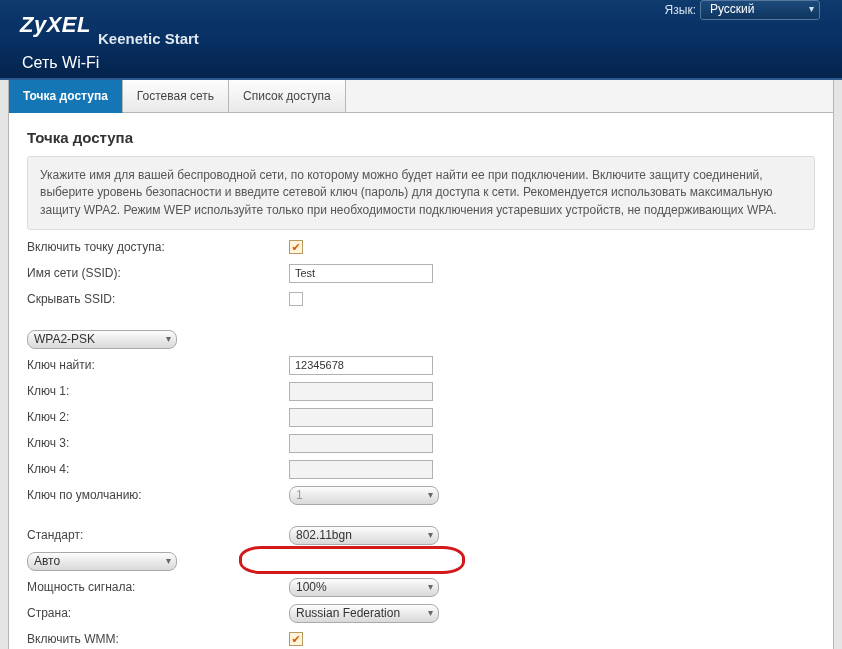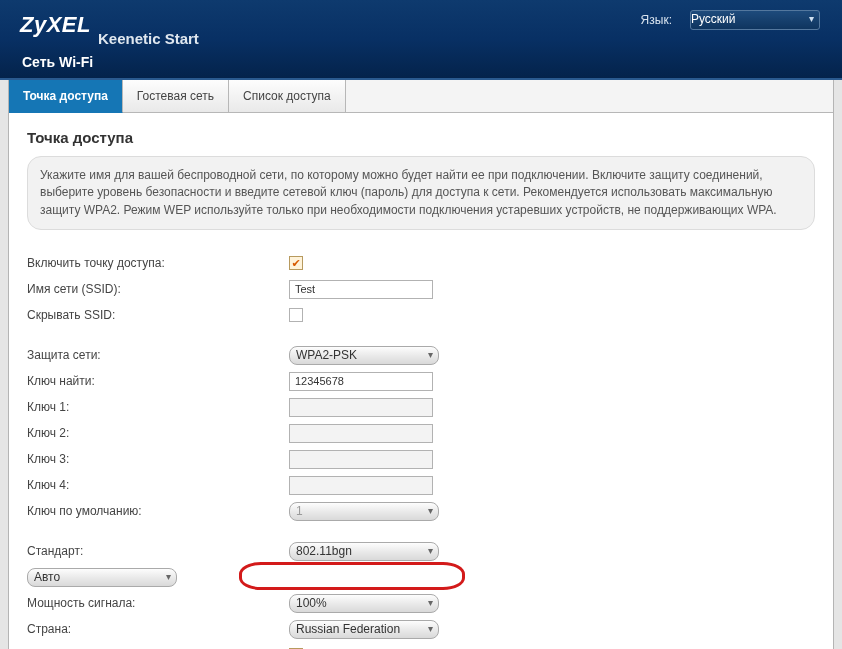--- a/index.html
+++ b/index.html
@@ -33,49 +33,49 @@
   }
   .model {
     font-size: 15px;
     font-weight: bold;
     color: #dfe7ef;
     margin-top: 26px;
   }
   .lang-wrap {
     position: absolute;
     right: 22px;
-    top: 10px;
+    top: 0;
     font-size: 12px;
     color: #d7e2ee;
     display: flex;
     align-items: center;
-    gap: 18px;
+    gap: 4px;
   }
   .lang-select {
     background: linear-gradient(#1e4b7c, #0f355f);
     border: 1px solid #54789e;
     color: #fff;
     font-size: 12px;
     height: 20px;
-    width: 130px;
+    width: 120px;
     border-radius: 3px;
-    padding: 1px 18px 1px 0;
+    padding: 1px 18px 1px 9px;
     position: relative;
   }
   .lang-select::after {
     content: "▾";
     position: absolute;
     right: 5px;
     top: 2px;
     font-size: 10px;
     color: #cfe0f0;
   }
   .page-title {
-    font-size: 14px;
-    font-weight: bold;
+    font-size: 16px;
+    font-weight: normal;
     color: #fff;
     padding: 12px 2px 0;
   }
   .page {
     background: #fff;
     margin: 0 8px 8px;
     border-left: 1px solid #b4b4b4;
     border-right: 1px solid #b4b4b4;
     border-bottom: 1px solid #b4b4b4;
     min-height: 560px;
@@ -106,26 +106,26 @@
   }
   .section-title {
     font-size: 15px;
     font-weight: bold;
     color: #333;
     margin-bottom: 10px;
   }
   .description {
     background: #f2f2f2;
     border: 1px solid #dcdcdc;
-    border-radius: 14px;
+    border-radius: 3px;
     padding: 10px 12px;
     font-size: 12px;
     color: #555;
     line-height: 1.45;
-    margin-bottom: 22px;
+    margin-bottom: 6px;
   }
   .form {
     font-size: 12px;
     color: #444;
   }
   .row {
     display: flex;
     align-items: center;
     margin-bottom: 4px;
     height: 22px;
@@ -240,21 +240,20 @@
       <div class="row">
         <div class="lbl">Скрывать SSID:</div>
         <div class="ctl">
             <span class="chk empty">✔</span>
           </div>
       </div>
 
       <div class="row spacer"></div>
 
       <div class="row">
-        <div class="lbl">Защита сети:</div>
         <div class="ctl">
             <div class="combo">
               <span>WPA2-PSK</span>
             </div>
           </div>
       </div>
 
       <div class="row">
         <div class="lbl">Ключ найти:</div>
         <div class="ctl">

